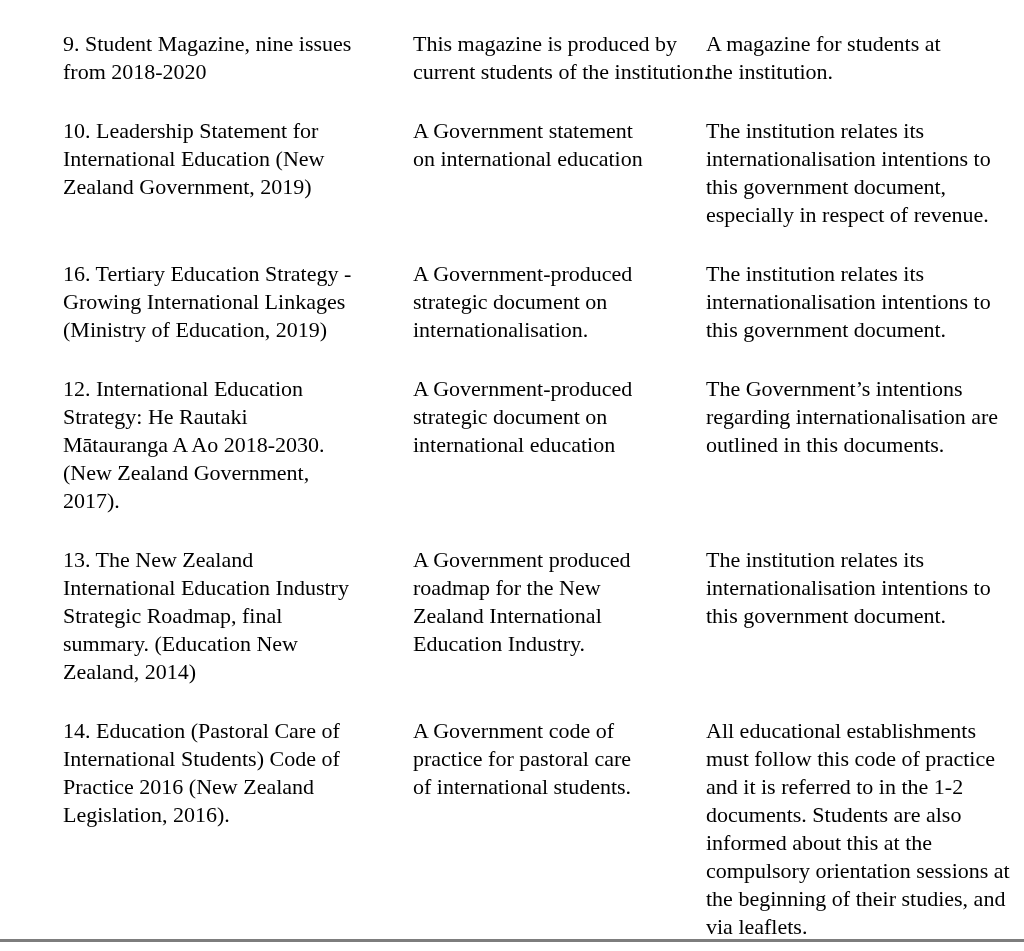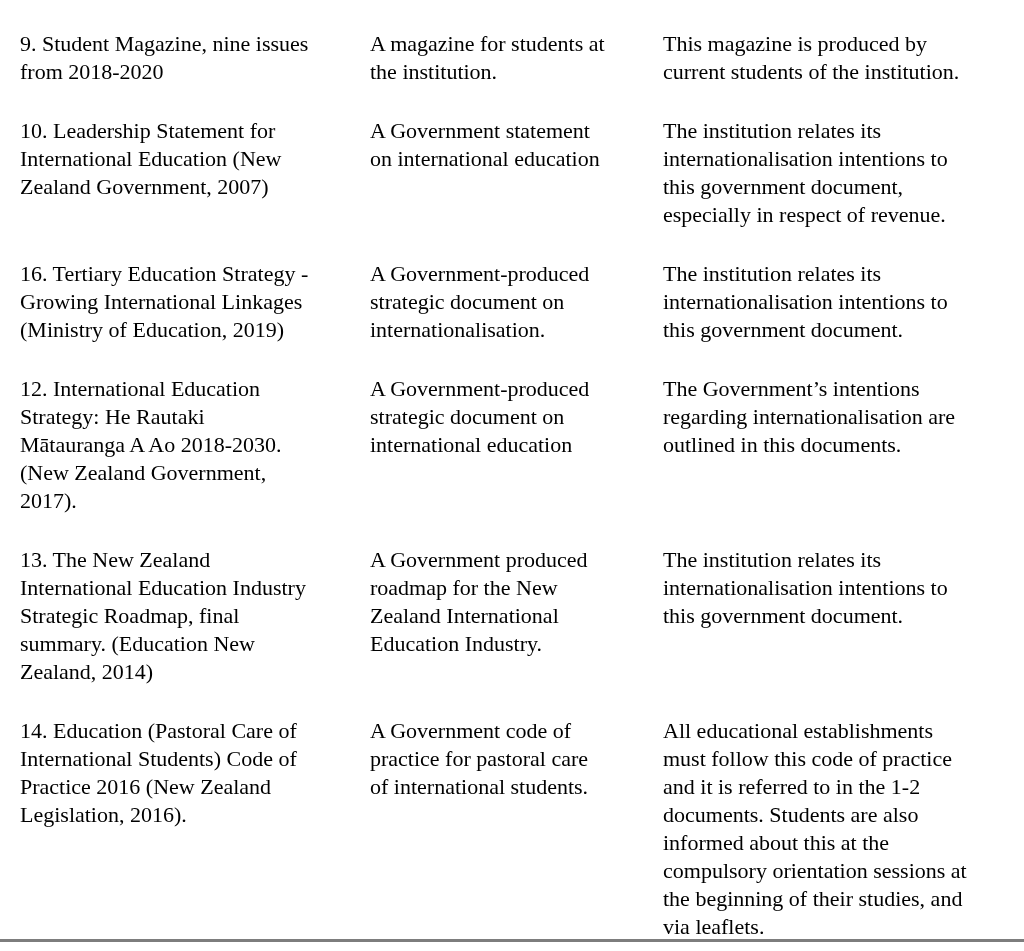--- a/index.html
+++ b/index.html
@@ -25,49 +25,50 @@
   .doc-row {
     display: grid;
     grid-template-columns: 350px 293px 361px;
     margin-bottom: 31px;
   }
   .cell {
     font-size: 22px;
     line-height: 28px;
     white-space: pre;
     letter-spacing: 0px;
+    margin-left: 43px;
   }
   .bottom-rule {
     position: absolute;
     left: 0;
     top: 939px;
     width: 1024px;
     height: 3px;
     background: #7d7d7d;
   }
 </style>
 </head>
 <body>
 
 <div class="page">
   <div class="doc-table">
 
     <div class="doc-row">
       <div class="cell">9. Student Magazine, nine issues
 from 2018-2020</div>
+      <div class="cell">This magazine is produced by
+current students of the institution.</div>
       <div class="cell">A magazine for students at
 the institution.</div>
-      <div class="cell">This magazine is produced by
-current students of the institution.</div>
     </div>
 
     <div class="doc-row">
       <div class="cell">10. Leadership Statement for
 International Education (New
-Zealand Government, 2007)</div>
+Zealand Government, 2019)</div>
       <div class="cell">A Government statement
 on international education</div>
       <div class="cell">The institution relates its
 internationalisation intentions to
 this government document,
 especially in respect of revenue.</div>
     </div>
 
     <div class="doc-row">
       <div class="cell">16. Tertiary Education Strategy -

